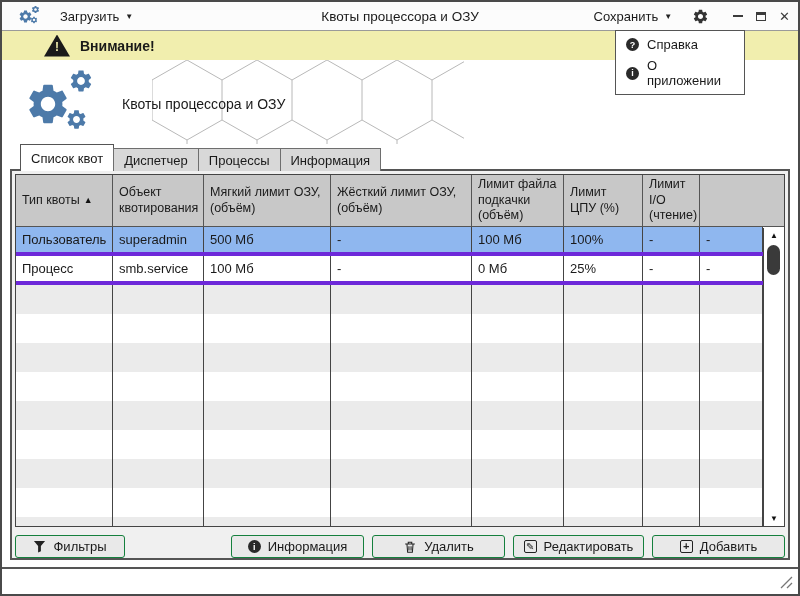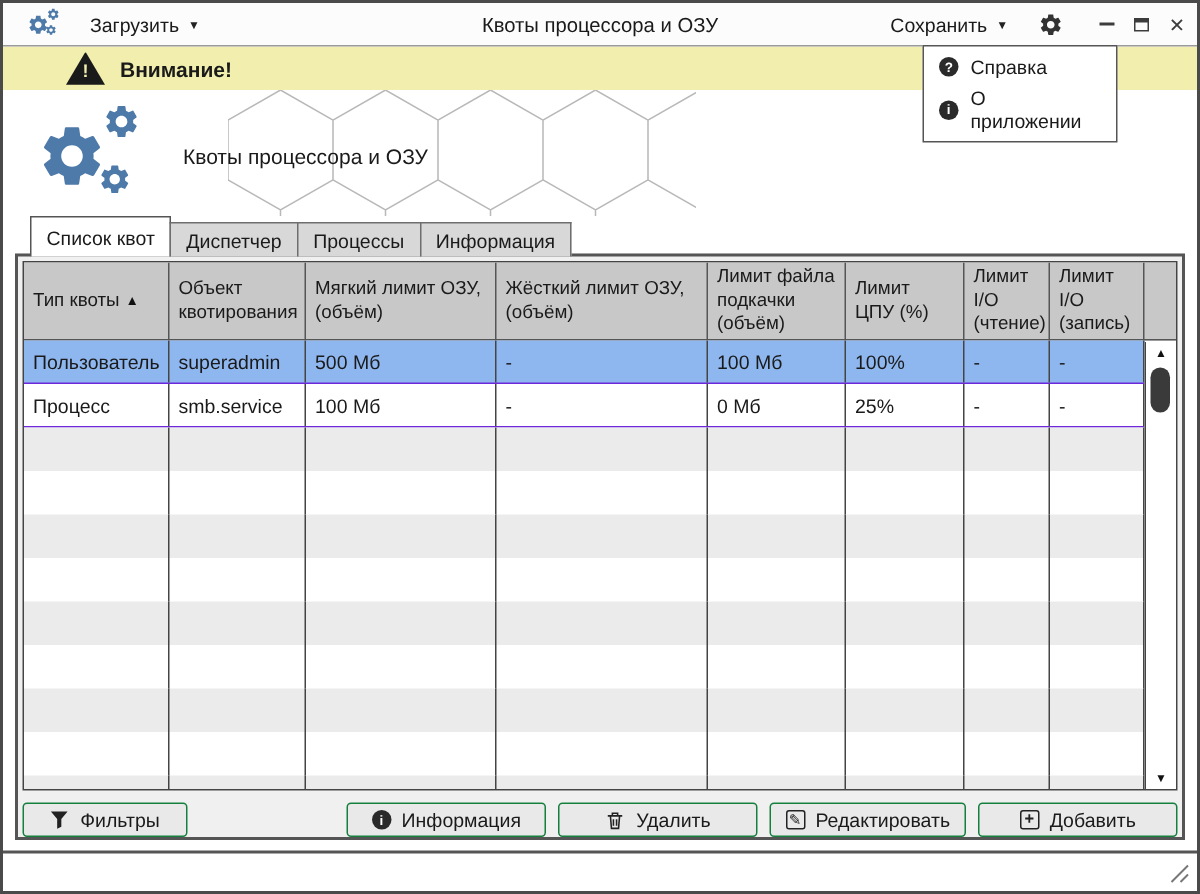--- a/index.html
+++ b/index.html
@@ -50,21 +50,21 @@
   
   .panel { position:relative; z-index:1; margin:0 8px; height:391px; border:2px solid #555; background:#f0f0f0; padding:3px; }
 
   
   .tablewrap { position:relative; height:353px; border:1px solid #444; background:#fff; overflow:hidden; }
   .thead { display:flex; height:52px; background:#c8c8c8; border-bottom:1px solid #555; }
   .th { border-right:1px solid #555; padding:3px 6px; font-size:12.5px; display:flex; align-items:center; line-height:1.25; }
   .th.first { justify-content:flex-start; }
   .sort { font-size:9px; color:#111; margin-left:4px; }
   .tr { display:flex; height:29px; width:747px; }
-  .tr.data { border-bottom:1px solid #6d28d9; }
+  .tr.data { border-bottom:4px solid #6d28d9; }
   .tr.sel { background:#8fb7ef; }
   .tr.stripe { background:#ebebeb; }
   .td { border-right:1px solid #444; padding:0 6px; font-size:13px; display:flex; align-items:center; overflow:hidden; white-space:nowrap; }
   .c0{width:97px}.c1{width:91px}.c2{width:127px}.c3{width:141px}.c4{width:92px}.c5{width:79px}.c6{width:57px}.c7{width:63px}
   .chgap { width:21px; border-right:none; }
 
   
   .vscroll { position:absolute; top:53px; right:0; bottom:0; width:21px; background:#fff; border-left:1px solid #444; }
   .sb-arrow { height:15px; display:flex; align-items:center; justify-content:center; font-size:8px; color:#111; }
   .sb-thumb { position:absolute; top:17px; left:3px; width:13px; height:30px; background:#3a3a3a; border-radius:7px; }
@@ -209,23 +209,20 @@
           </div>
         <div class="th c4">
             <span>Лимит файла подкачки (объём)</span>
           </div>
         <div class="th c5">
             <span>Лимит ЦПУ (%)</span>
           </div>
         <div class="th c6">
             <span>Лимит I/O (чтение)</span>
           </div>
-        <div class="th c7">
-            <span>Лимит I/O (запись)</span>
-          </div>
         <div class="th chgap"></div>
       </div>
 
       <div class="tr data sel">
         <div class="td c0">Пользователь</div>
         <div class="td c1">superadmin</div>
         <div class="td c2">500 Мб</div>
         <div class="td c3">-</div>
         <div class="td c4">100 Мб</div>
         <div class="td c5">100%</div>

